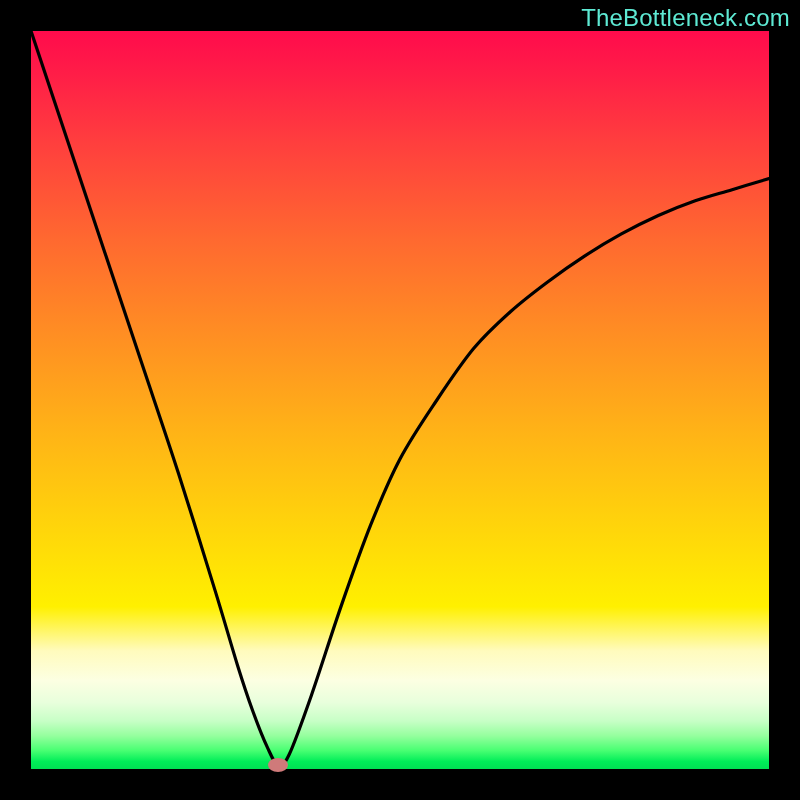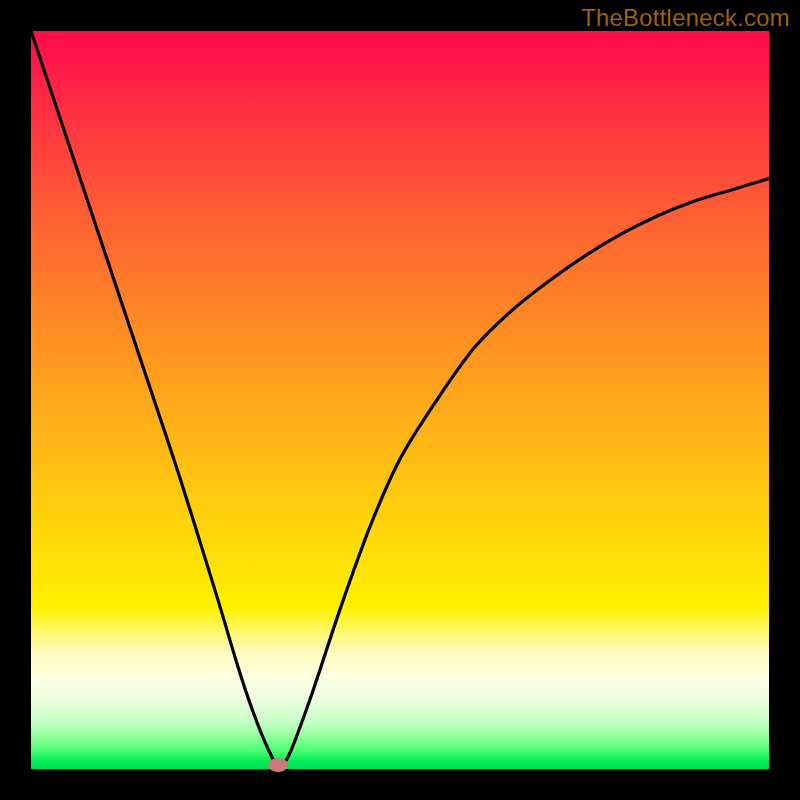--- a/index.html
+++ b/index.html
@@ -46,21 +46,21 @@
     position: absolute;
     left: 31px;
     top: 31px;
     width: 738px;
     height: 738px;
   }
   .watermark {
     position: absolute;
     top: 4px;
     right: 10px;
-    color: #a16207;
+    color: #5eead4;
     font-size: 24px;
     font-weight: 400;
     letter-spacing: 0.2px;
   }
   .dot {
     position: absolute;
     width: 20px;
     height: 14px;
     background: #cf7a7a;
     border-radius: 50%;

